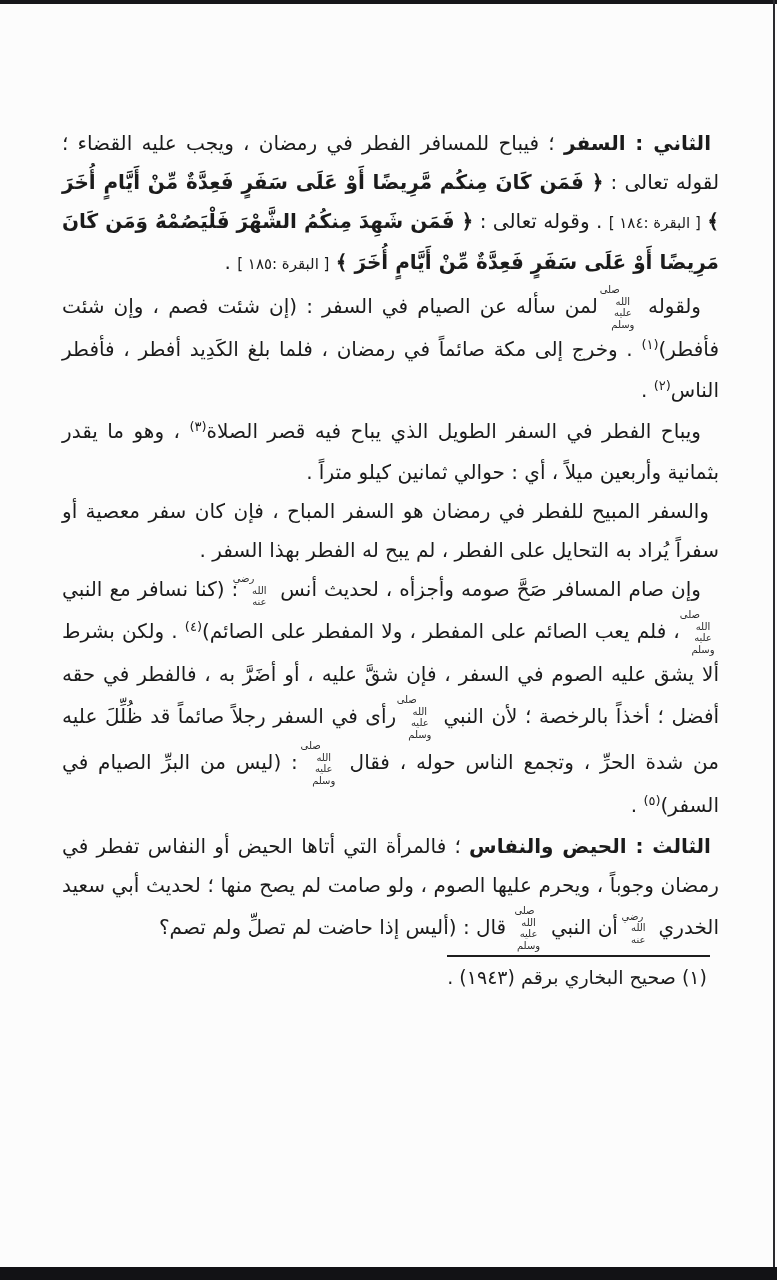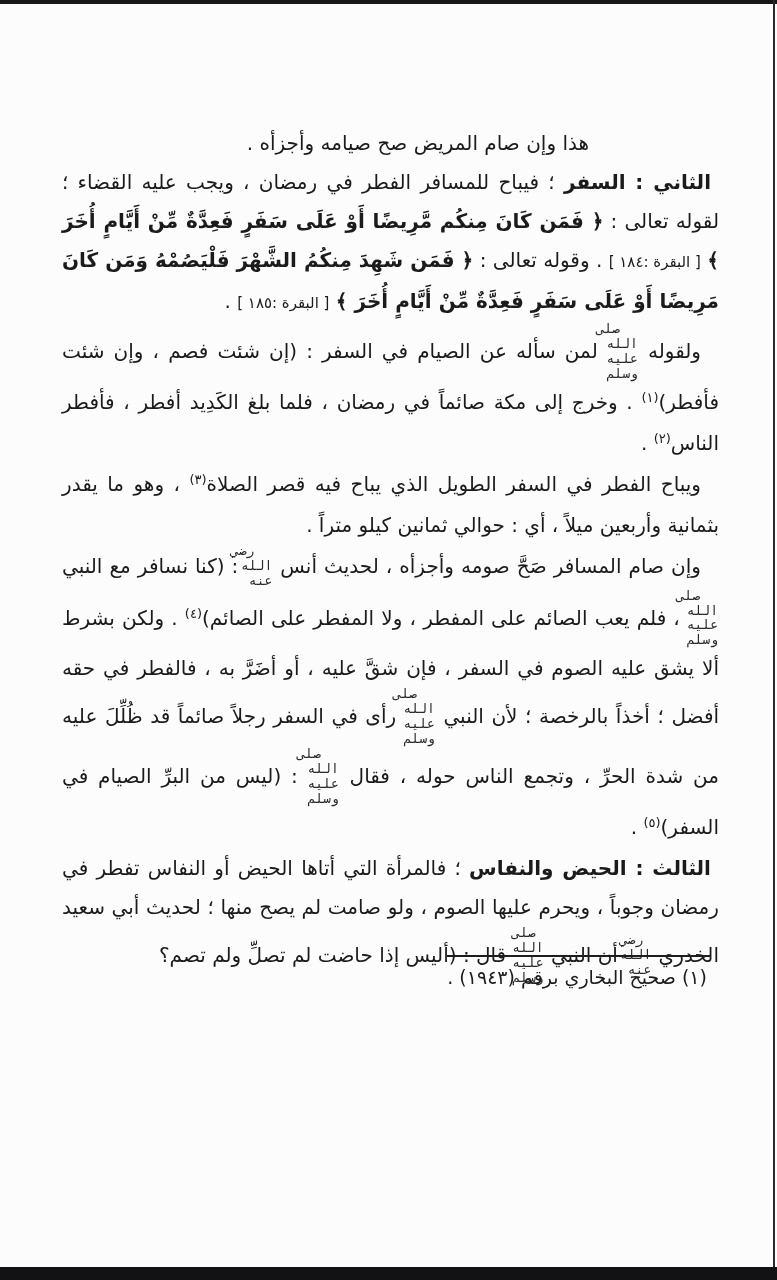--- a/index.html
+++ b/index.html
@@ -45,27 +45,26 @@
   .fnref {
     font-size: 13px;
     position: relative;
     top: -7px;
     font-weight: 400;
     white-space: nowrap;
   }
   .honorific {
     display: inline-block;
     width: 30px;
-    font-size: 13px;
+    font-size: 10px;
     line-height: 1.15;
-    text-align: right;
+    text-align: center;
     vertical-align: middle;
     color: #2a2a2a;
     margin: 0 1px;
-    font-family: Liberation Mono, monospace;
   }
   .honorific.radi { width: 26px; }
 
   
   .fn-rule {
     position: absolute;
     top: 955px; right: 67px;
     width: 263px; height: 2px;
     background: #1d1d1d;
   }
@@ -90,24 +89,24 @@
 </style>
 </head>
 <body>
 
 <div class="page">
   <div class="edge-top"></div>
   <div class="edge-right"></div>
   <div class="edge-bottom"></div>
 
   <div class="text-block" id="text-block">
-      <p class="para" style="text-indent: 130px;"><span class="seg">هذا وإن صام المريض صح صيامه وأجزأه .</span></p>
       <p class="para" style="text-indent: 8px;"><span class="seg lead">الثاني : السفر</span><span class="seg"> ؛ فيباح للمسافر الفطر في رمضان ، ويجب عليه القضاء ؛ لقوله تعالى : </span><span class="seg quran">﴿ فَمَن كَانَ مِنكُم مَّرِيضًا أَوْ عَلَى سَفَرٍ فَعِدَّةٌ مِّنْ أَيَّامٍ أُخَرَ ﴾</span><span class="seg"> </span><span class="seg vref">[ البقرة :١٨٤ ]</span><span class="seg"> . وقوله تعالى : </span><span class="seg quran">﴿ فَمَن شَهِدَ مِنكُمُ الشَّهْرَ فَلْيَصُمْهُ وَمَن كَانَ مَرِيضًا أَوْ عَلَى سَفَرٍ فَعِدَّةٌ مِّنْ أَيَّامٍ أُخَرَ ﴾</span><span class="seg"> </span><span class="seg vref">[ البقرة :١٨٥ ]</span><span class="seg"> .</span></p>
       <p class="para" style="text-indent: 18px;"><span class="seg">ولقوله </span><span class="honorific">صلى الله عليه وسلم</span><span class="seg"> لمن سأله عن الصيام في السفر : (إن شئت فصم ، وإن شئت فأفطر)</span><span class="seg fnref">(١)</span><span class="seg"> . وخرج إلى مكة صائماً في رمضان ، فلما بلغ الكَدِيد أفطر ، فأفطر الناس</span><span class="seg fnref">(٢)</span><span class="seg"> .</span></p>
       <p class="para" style="text-indent: 18px;"><span class="seg">ويباح الفطر في السفر الطويل الذي يباح فيه قصر الصلاة</span><span class="seg fnref">(٣)</span><span class="seg"> ، وهو ما يقدر بثمانية وأربعين ميلاً ، أي : حوالي ثمانين كيلو متراً .</span></p>
+      <p class="para" style="text-indent: 10px;"><span class="seg">والسفر المبيح للفطر في رمضان هو السفر المباح ، فإن كان سفر معصية أو سفراً يُراد به التحايل على الفطر ، لم يبح له الفطر بهذا السفر .</span></p>
       <p class="para" style="text-indent: 18px;"><span class="seg">وإن صام المسافر صَحَّ صومه وأجزأه ، لحديث أنس </span><span class="honorific radi">رضي الله عنه</span><span class="seg"> : (كنا نسافر مع النبي </span><span class="honorific">صلى الله عليه وسلم</span><span class="seg"> ، فلم يعب الصائم على المفطر ، ولا المفطر على الصائم)</span><span class="seg fnref">(٤)</span><span class="seg"> . ولكن بشرط ألا يشق عليه الصوم في السفر ، فإن شقَّ عليه ، أو أضَرَّ به ، فالفطر في حقه أفضل ؛ أخذاً بالرخصة ؛ لأن النبي </span><span class="honorific">صلى الله عليه وسلم</span><span class="seg"> رأى في السفر رجلاً صائماً قد ظُلِّلَ عليه من شدة الحرِّ ، وتجمع الناس حوله ، فقال </span><span class="honorific">صلى الله عليه وسلم</span><span class="seg"> : (ليس من البرِّ الصيام في السفر)</span><span class="seg fnref">(٥)</span><span class="seg"> .</span></p>
       <p class="para" style="text-indent: 8px;"><span class="seg lead">الثالث : الحيض والنفاس</span><span class="seg"> ؛ فالمرأة التي أتاها الحيض أو النفاس تفطر في رمضان وجوباً ، ويحرم عليها الصوم ، ولو صامت لم يصح منها ؛ لحديث أبي سعيد الخدري </span><span class="honorific radi">رضي الله عنه</span><span class="seg"> أن النبي </span><span class="honorific">صلى الله عليه وسلم</span><span class="seg"> قال : (أليس إذا حاضت لم تصلِّ ولم تصم؟</span></p>
     </div>
 
   <div class="fn-rule"></div>
   <div class="fn-block" id="fn-block">
       <div class="fn-line">(١) صحيح البخاري برقم (١٩٤٣) .</div>
     </div>
 
 </div>

